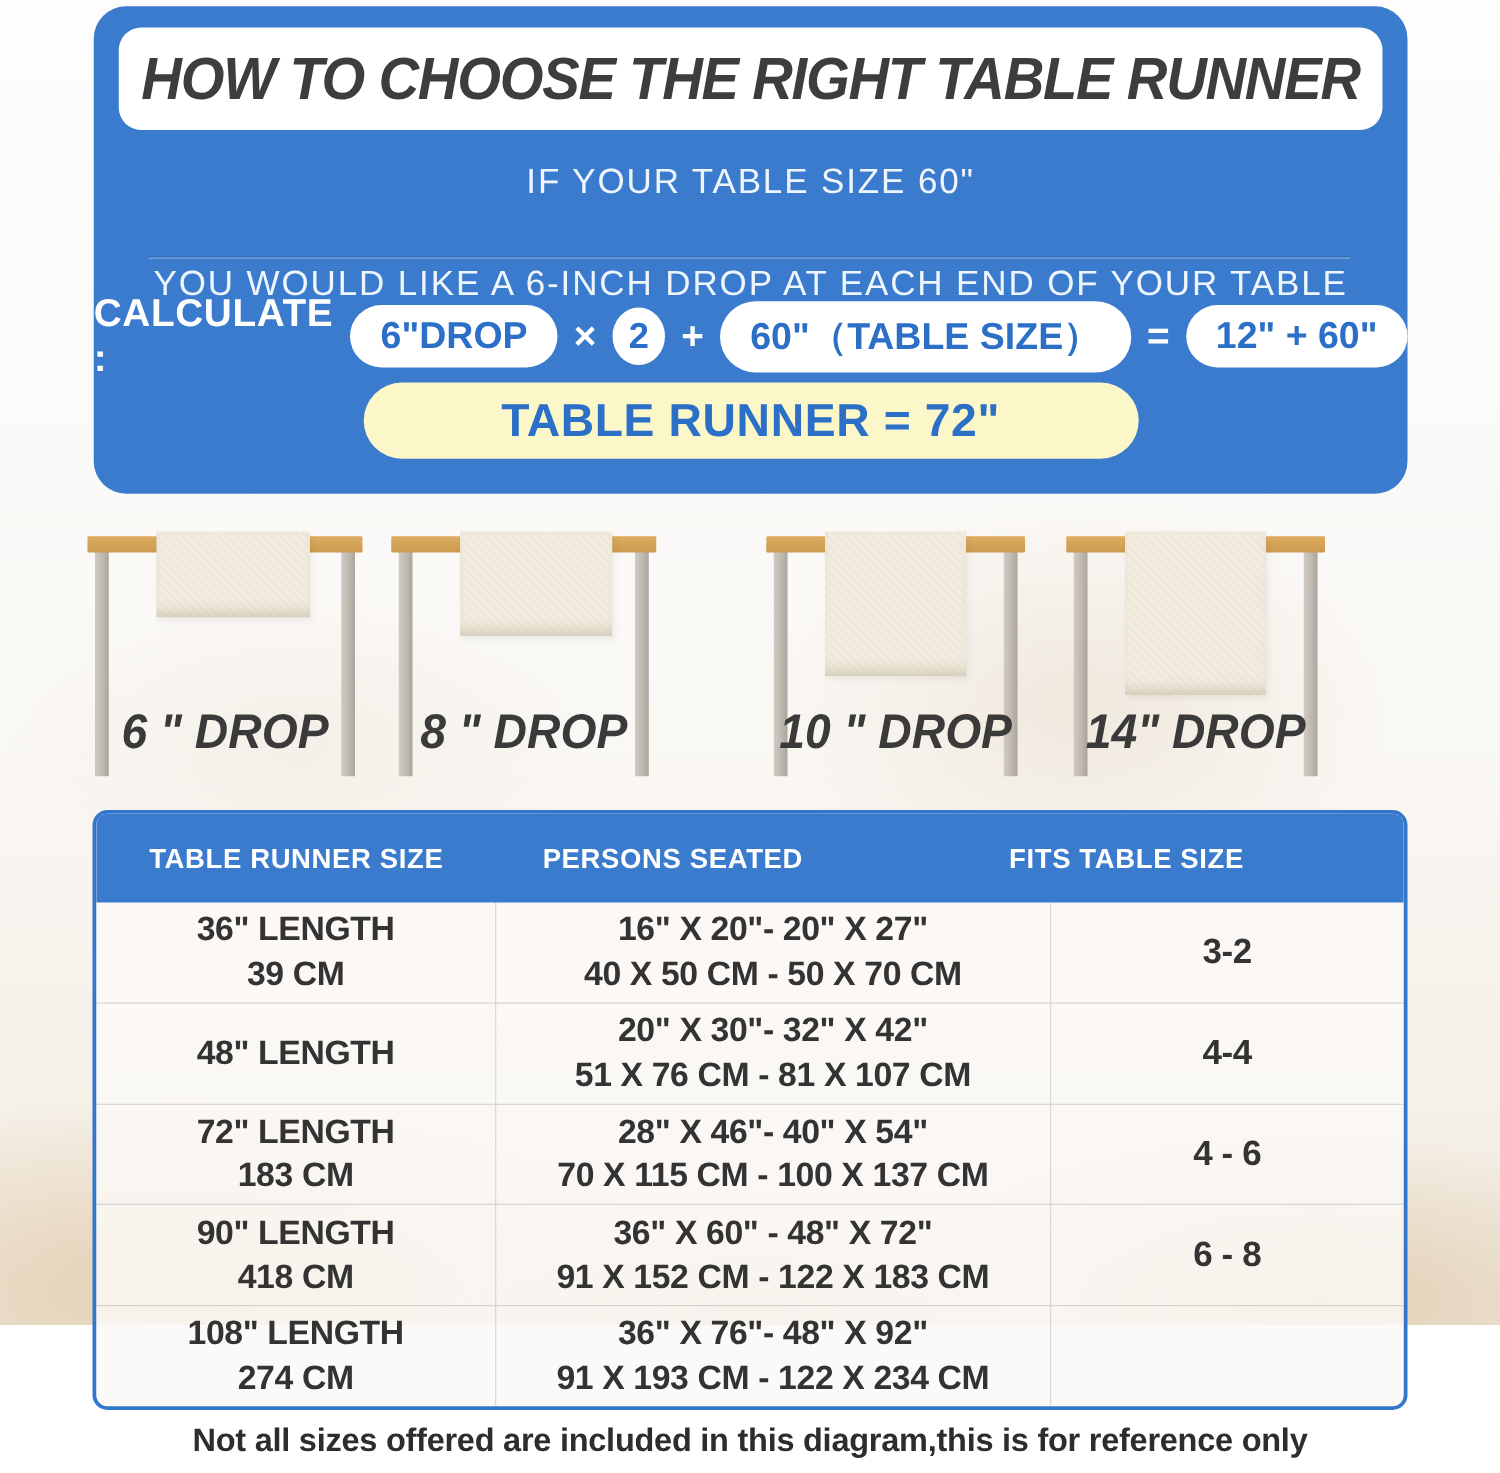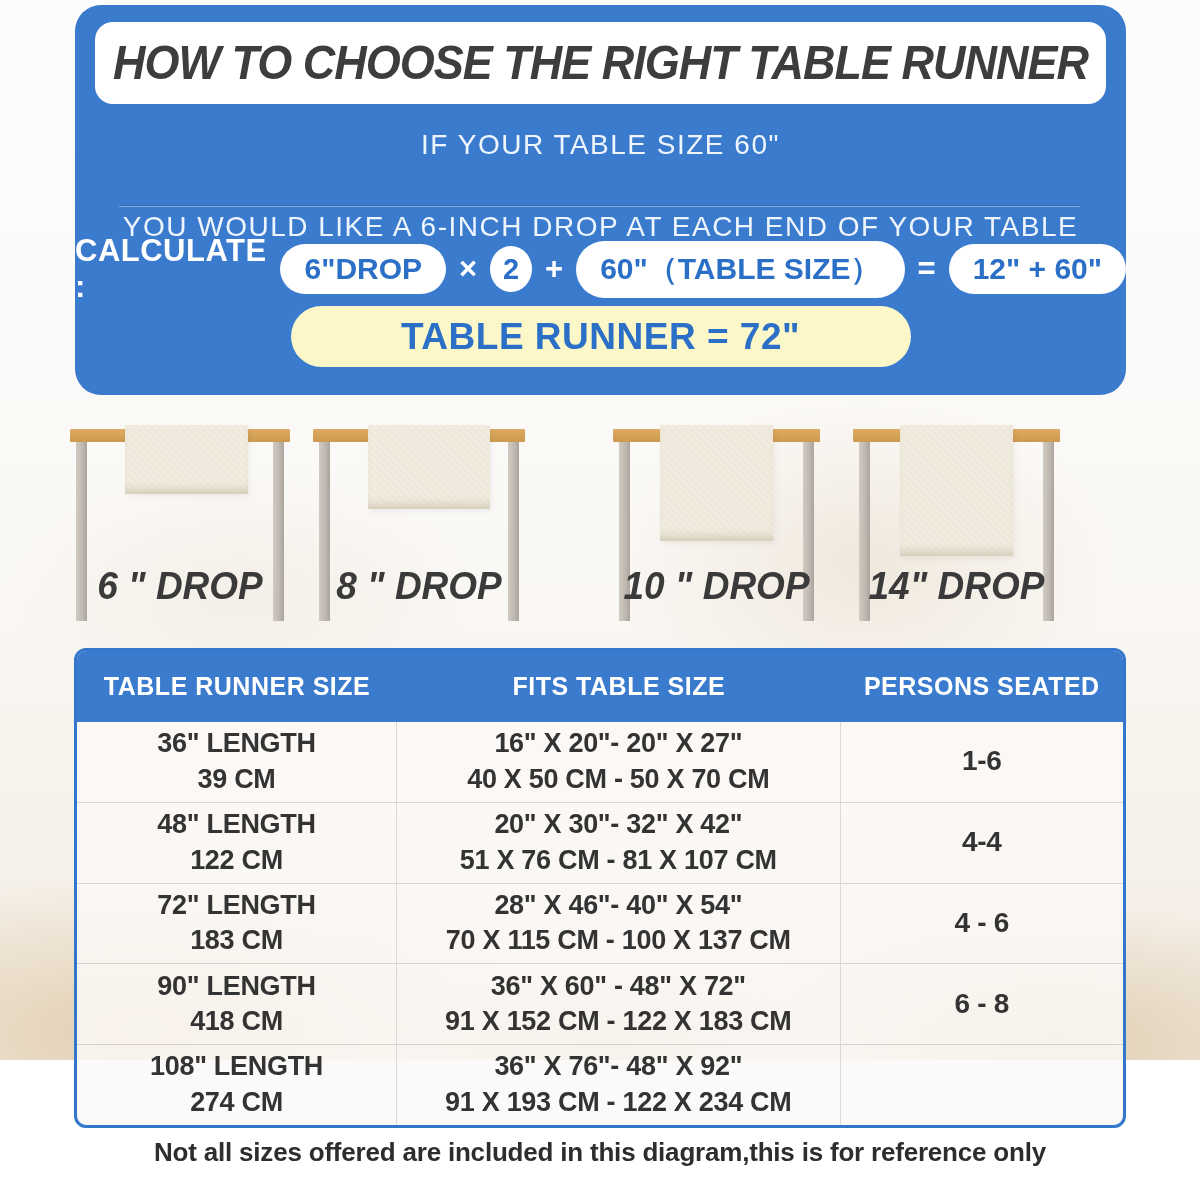--- a/index.html
+++ b/index.html
@@ -66,21 +66,21 @@
   .fig4 .runner { left:47px; width:113px; height:131px; }
   .drop-label { position:absolute; top:168px; left:0; right:0; text-align:center;
     font-style:italic; font-weight:700; font-size:37px; color:#3a3a3a; white-space:nowrap;
     transform:scaleY(1.05); }
 
   
   .size-table { position:absolute; left:74px; top:648px; width:1052px; height:480px;
     border:3px solid #3377cd; border-radius:12px; overflow:hidden;
     background:rgba(251,249,246,.82); }
   .thead { height:71px; background:#3a7bce; display:flex; align-items:center; }
-  .th { text-align:center; color:#ffffff; font-weight:700; font-size:25px; letter-spacing:.5px; }
+  .th { text-align:center; color:#ffffff; font-weight:700; font-size:22px; letter-spacing:.5px; }
   .c1 { width:30.6%; } .c2 { width:42.4%; } .c3 { width:27%; }
   .tbody { display:flex; flex-direction:column; height:403px; }
   .tr { display:flex; flex:1; align-items:center; }
   .tr + .tr { border-top:1px solid rgba(60,60,60,.18); }
   .td { text-align:center; color:#333333; font-weight:700; font-size:27px; line-height:1.32;
     letter-spacing:-0.3px; }
   .td.c1, .td.c2 { align-self:stretch; display:flex; flex-direction:column; justify-content:center; }
   .td.c1 { border-right:1px solid rgba(60,60,60,.16); }
   .td.c2 { border-right:1px solid rgba(60,60,60,.16); }
   .td.c3 { font-size:28px; }
@@ -148,41 +148,40 @@
       <div class="tabletop"></div>
       <div class="runner"></div>
       <div class="drop-label">14" DROP</div>
     </div>
 
   </section>
 
   <section class="size-table">
     <div class="thead">
       <div class="th c1">TABLE RUNNER SIZE</div>
+      <div class="th c3">PERSONS SEATED</div>
       <div class="th c2">FITS TABLE SIZE</div>
-      <div class="th c3">PERSONS SEATED</div>
     </div>
     <div class="tbody">
 
       <div class="tr">
         <div class="td c1">
           <div>36" LENGTH</div>
           <div>39 CM</div>
         </div>
         <div class="td c2">
           <div>16" X 20"- 20" X 27"</div>
           <div>40 X 50 CM - 50 X 70 CM</div>
         </div>
-        <div class="td c3">1-6</div>
+        <div class="td c3">3-2</div>
       </div>
 
       <div class="tr">
         <div class="td c1">
           <div>48" LENGTH</div>
-          <div>122 CM</div>
         </div>
         <div class="td c2">
           <div>20" X 30"- 32" X 42"</div>
           <div>51 X 76 CM - 81 X 107 CM</div>
         </div>
         <div class="td c3">4-4</div>
       </div>
 
       <div class="tr">
         <div class="td c1">

